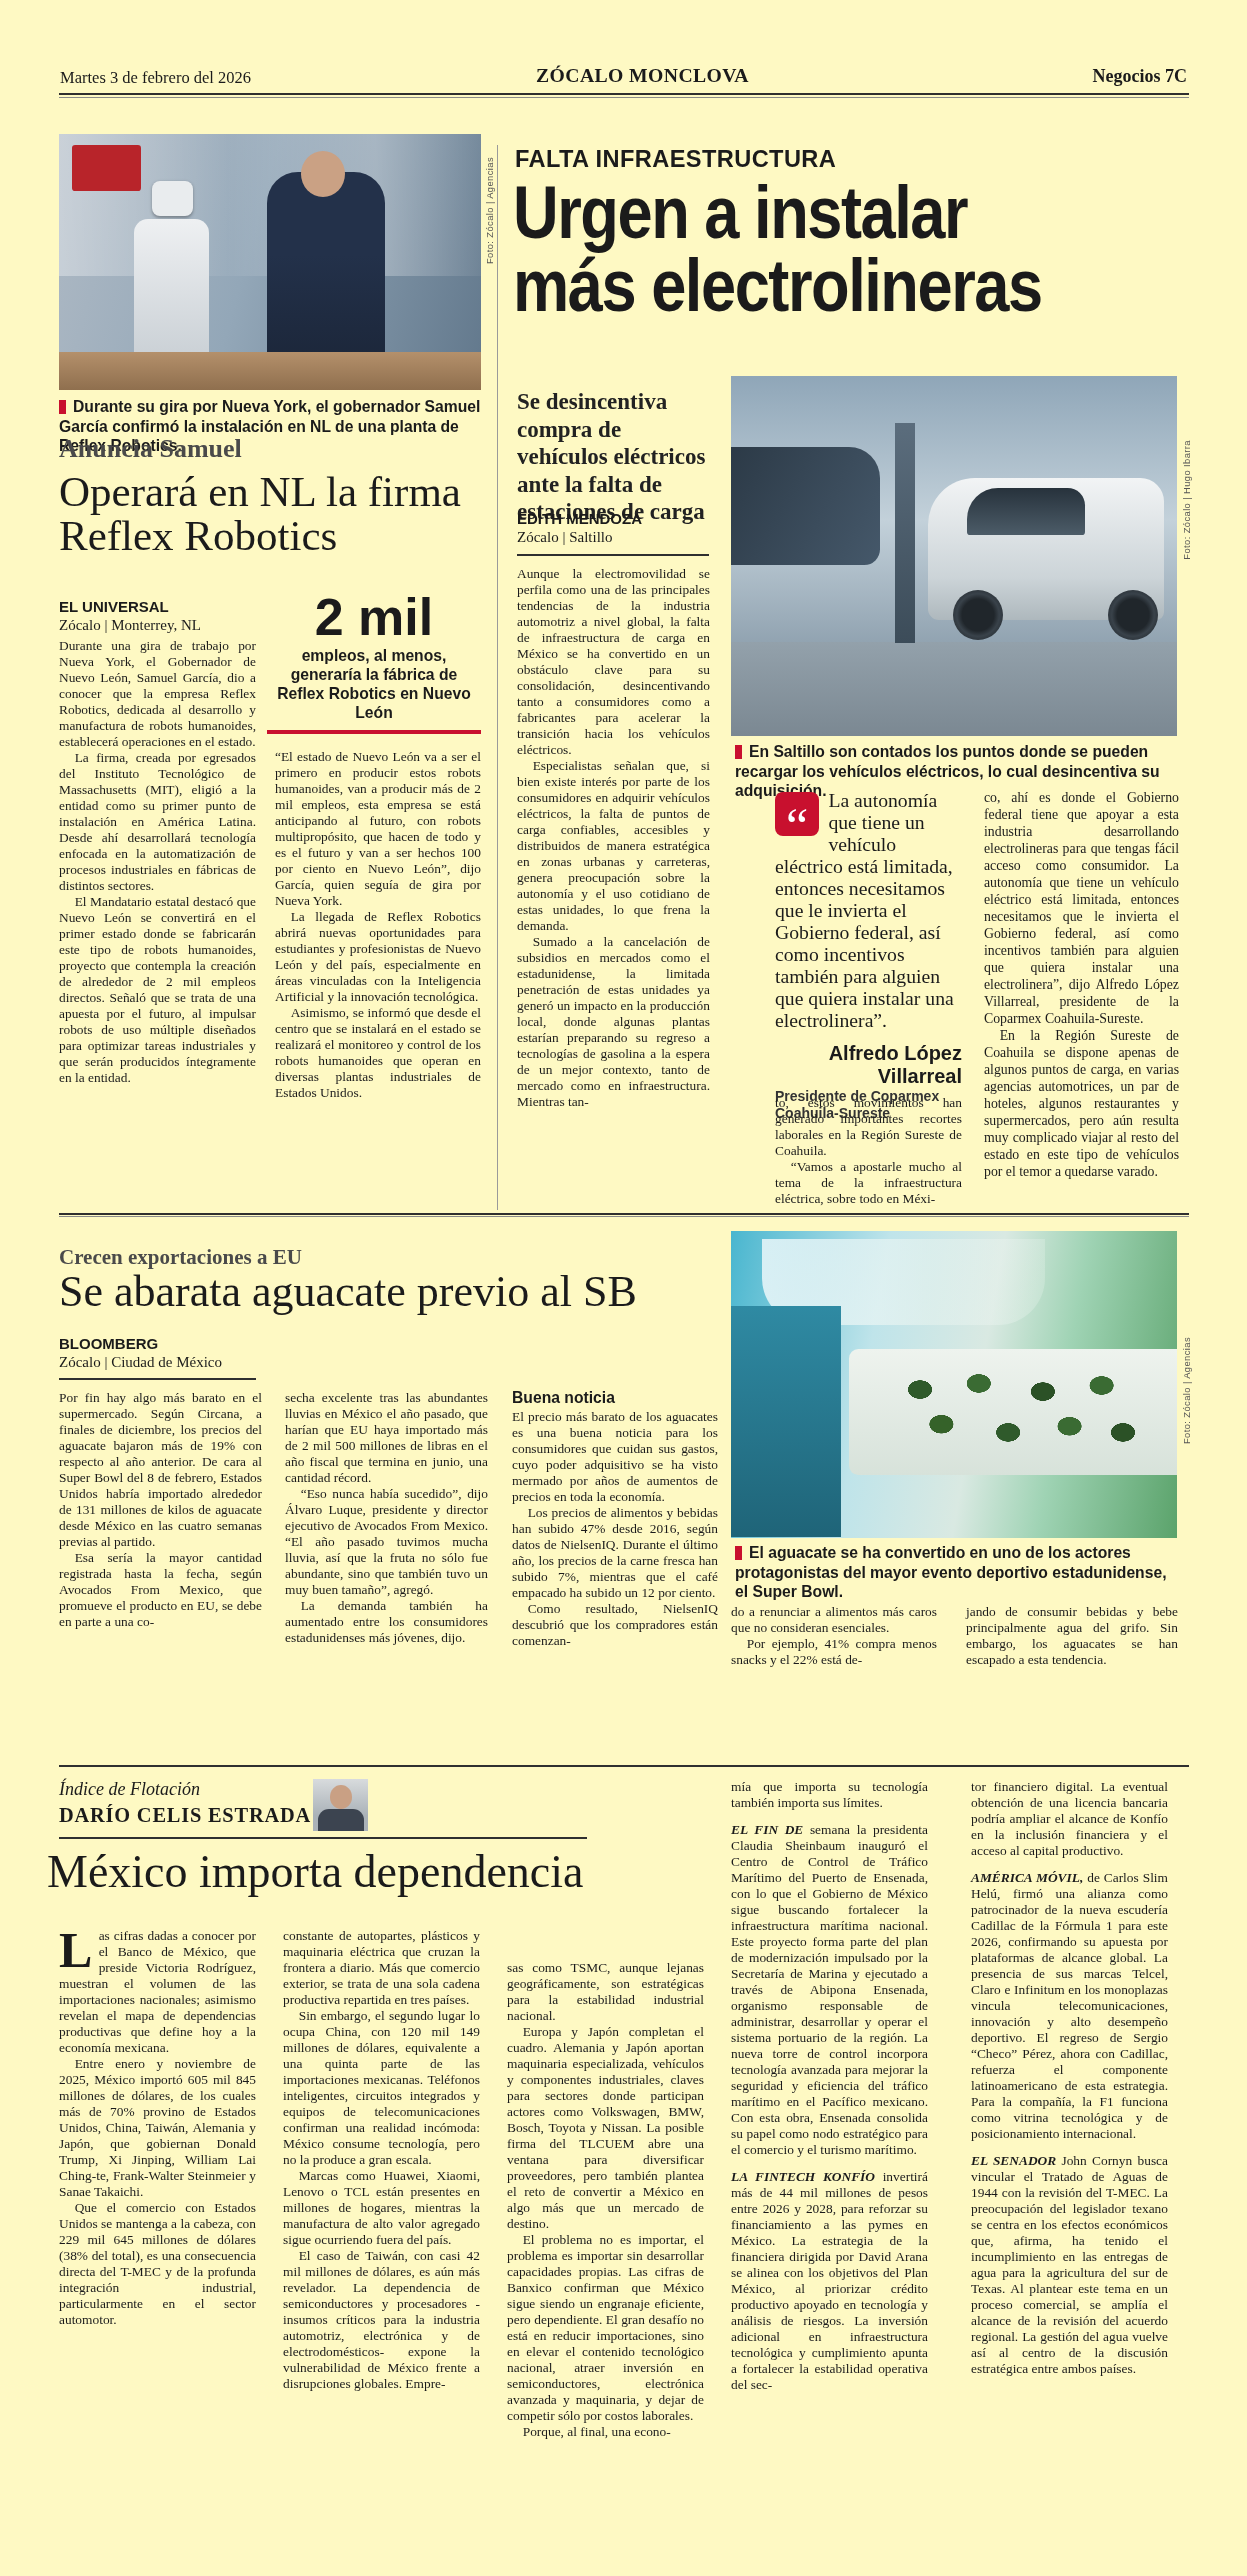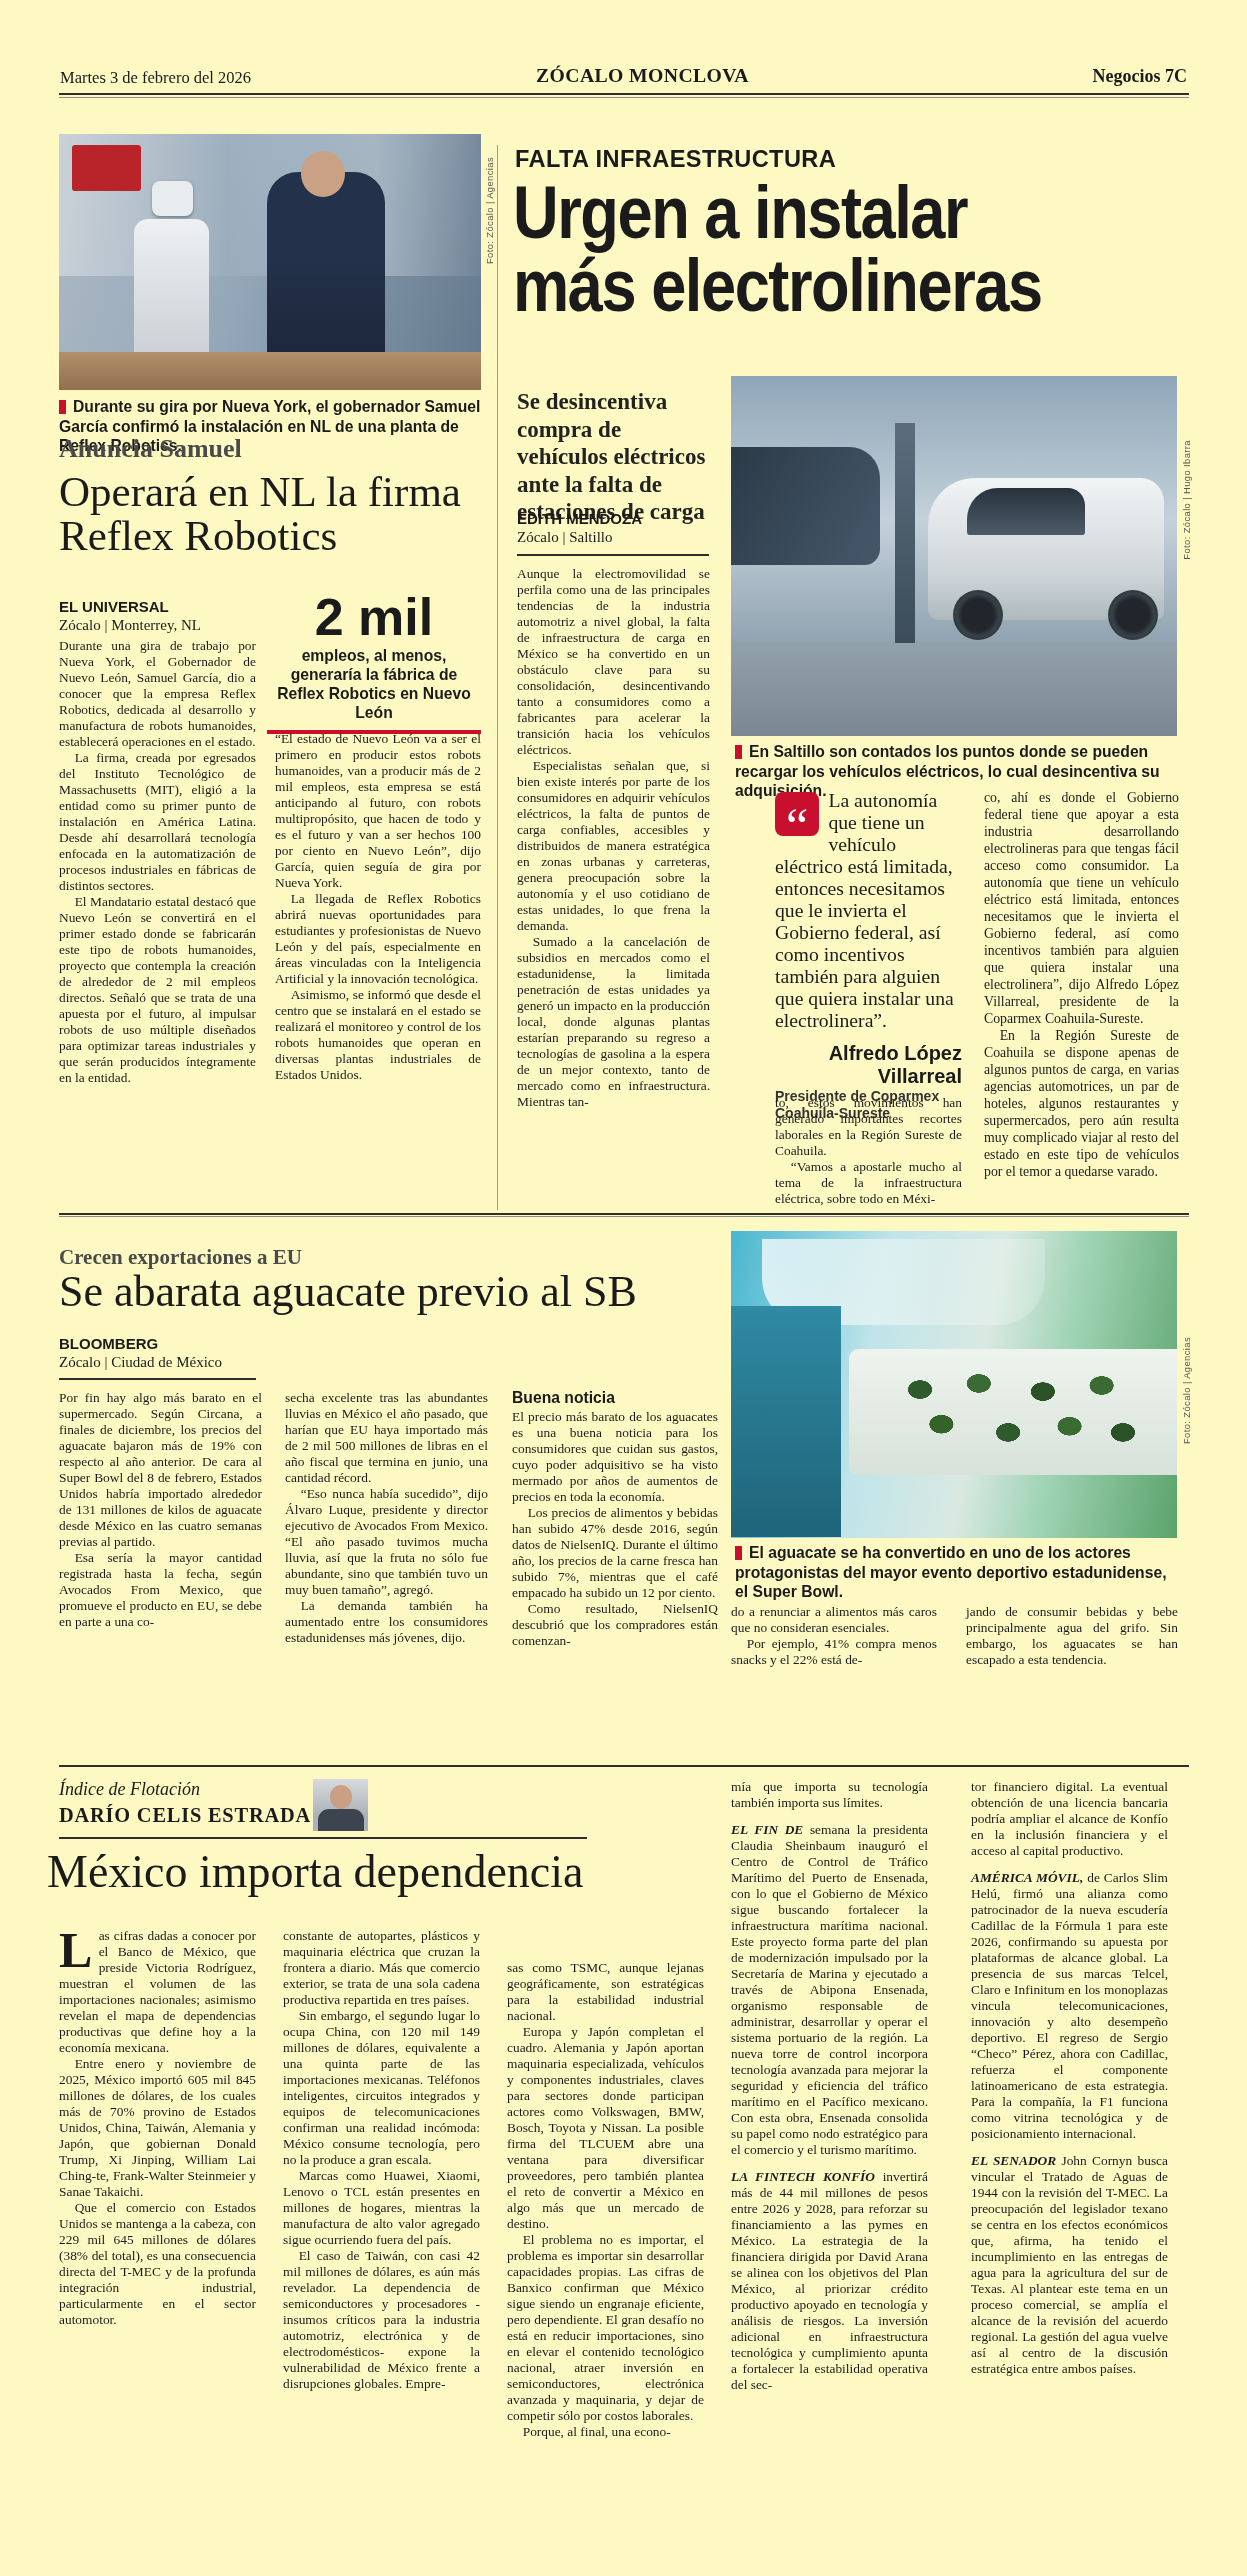--- a/index.html
+++ b/index.html
@@ -28,21 +28,21 @@
          writing-mode:vertical-rl;transform:rotate(180deg);letter-spacing:0.4px;}
   .photo{position:absolute;overflow:hidden;}
   .shape{position:absolute;}
   
   .s1-photo{left:59px;top:134px;width:422px;height:256px;background:linear-gradient(105deg,#aeb9c4,#93a7b8 45%,#62788c);}
   .s1-caption{position:absolute;left:59px;top:397px;width:422px;}
   .s1-kicker{position:absolute;left:59px;top:434px;font-size:26px;}
   .s1-headline{position:absolute;left:59px;top:470px;width:422px;font-size:43px;line-height:1.02;font-weight:500;}
   .s1-byline{position:absolute;left:59px;top:598px;}
   .s1-col1{left:59px;top:638px;width:197px;}
-  .s1-col2{left:275px;top:731px;width:206px;}
+  .s1-col2{left:275px;top:749px;width:206px;}
   .s1-stat{position:absolute;left:267px;top:591px;width:214px;text-align:center;}
   .s1-stat-num{font-family:"Liberation Sans",sans-serif;font-weight:bold;font-size:52px;line-height:1;}
   .s1-stat-label{font-family:"Liberation Sans",sans-serif;font-weight:bold;font-size:15.7px;line-height:19px;margin-top:3.1px;}
   .s1-stat-rule{height:3.9px;background:#c8102e;margin-top:7.9px;}
   .vdiv{left:497px;top:145px;width:0.8px;height:1065px;background:#9a9a9a;}
   
   .s2-kicker{position:absolute;left:515px;top:146px;font-family:"Liberation Sans",sans-serif;font-weight:bold;font-size:23.6px;letter-spacing:0.4px;}
   .s2-headline{position:absolute;left:513px;top:175px;width:755px;font-family:"Liberation Sans",sans-serif;
                font-weight:bold;font-size:68px;line-height:.99;letter-spacing:-1.6px;
                transform:scale(.93,1.1);transform-origin:0 0;}

